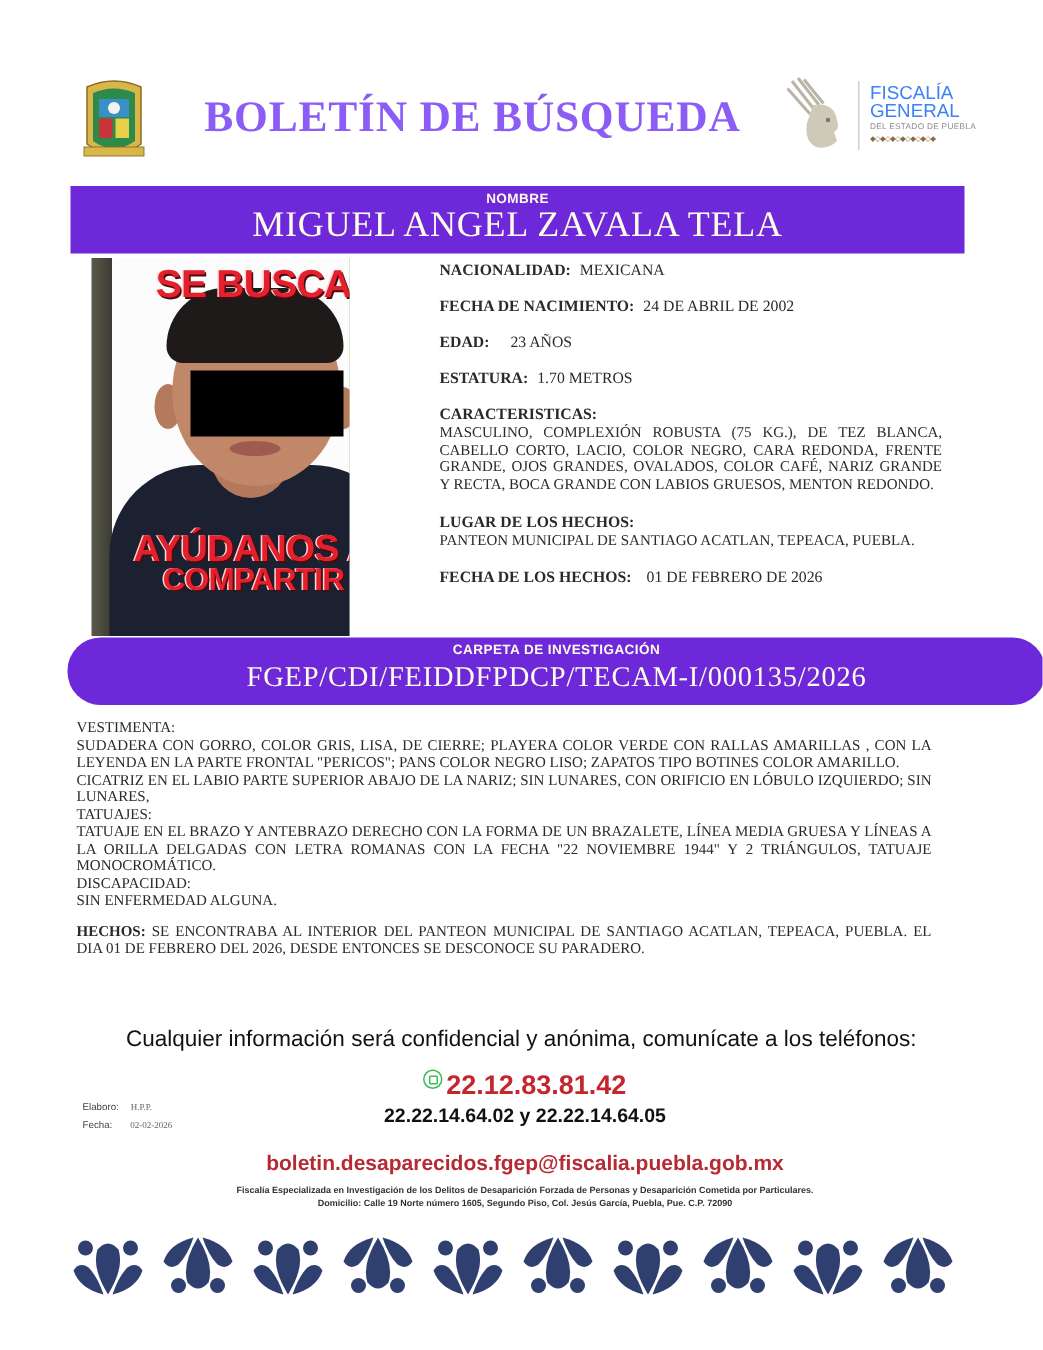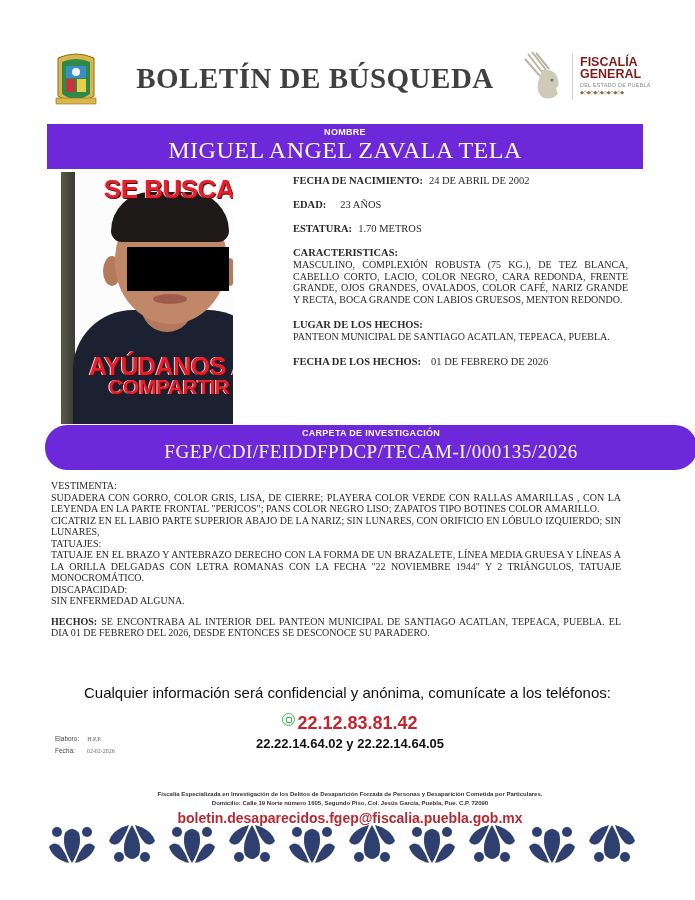--- a/index.html
+++ b/index.html
@@ -5,24 +5,24 @@
   * { box-sizing: border-box; margin: 0; padding: 0; }
   html, body { width: 695px; height: 900px; background: #ffffff; overflow: hidden; }
   body { position: relative; font-family: "Liberation Serif", "DejaVu Serif", serif; color: #2a2a2a; }
 
   .abs { position: absolute; }
 
   
   .state-logo { left: 54px; top: 52px; width: 44px; height: 56px; }
   .title { left: 100px; top: 62px; width: 430px; text-align: center;
            font-family: "Liberation Serif", serif; font-weight: bold; font-size: 29px;
-           color: #404040; letter-spacing: 0.5px; }
+           color: #8b5cf6; letter-spacing: 0.5px; }
   .fiscalia-logo { left: 522px; top: 50px; width: 150px; height: 55px; }
   .fiscalia-text { position: absolute; left: 58px; top: 6px; font-family: "Liberation Sans", sans-serif; }
-  .fiscalia-line1, .fiscalia-line2 { font-weight: bold; font-size: 12.5px; color: #7f1d1d; line-height: 12px; }
+  .fiscalia-line1, .fiscalia-line2 { font-weight: normal; font-size: 12.5px; color: #3b82f6; line-height: 12px; }
   .fiscalia-line3 { font-size: 5.5px; color: #8a8a8a; margin-top: 2px; letter-spacing: 0.2px; }
   .fiscalia-pattern { font-size: 5px; color: #8a6a40; letter-spacing: -0.5px; margin-top: 1px; }
   .fiscalia-divider { position: absolute; left: 50px; top: 4px; width: 1px; height: 46px; background: #cfcfcf; }
 
   
   .band { background: #6d28d9; color: #fffbe9; text-align: center; }
   .band-name { left: 47px; top: 124px; width: 596px; height: 45px; }
   .band-label { font-family: "Liberation Sans", sans-serif; font-weight: bold; font-size: 9px; padding-top: 3px; letter-spacing: 0.3px; }
   .band-value { font-family: "Liberation Serif", serif; font-size: 24px; line-height: 27px; letter-spacing: 0.5px; }
   .band-case { left: 45px; top: 425px; width: 652px; height: 45px; border-radius: 22px; }
@@ -68,21 +68,21 @@
                 font-family: "Liberation Sans", sans-serif; font-weight: bold; font-size: 18px; color: #c3262e; }
   .wa-icon { display: inline-block; width: 13px; height: 13px; border: 1.6px solid #3cba54; border-radius: 50%;
              vertical-align: 3px; margin-right: 2px; position: relative; }
   .wa-icon::after { content: ""; position: absolute; left: 3px; top: 3px; width: 4px; height: 4px; border: 1.3px solid #3cba54; border-radius: 1px; }
   .phone-alt { left: 200px; top: 736px; width: 300px; text-align: center;
                font-family: "Liberation Sans", sans-serif; font-weight: bold; font-size: 13px; color: #111; }
   .credits { left: 55px; top: 733px; font-family: "Liberation Sans", sans-serif; font-size: 6.5px; color: #444; line-height: 11px; }
   .credits .cv { font-family: "Liberation Serif", serif; color: #666; margin-left: 8px; font-size: 6px; }
 
   .email { left: 100px; top: 767px; width: 500px; text-align: center;
-           font-family: "Liberation Sans", sans-serif; font-weight: bold; font-size: 14px; color: #b52a33; margin-top: 43px; }
+           font-family: "Liberation Sans", sans-serif; font-weight: bold; font-size: 14px; color: #b52a33; }
   .agency { left: 40px; top: 790px; width: 620px; text-align: center;
             font-family: "Liberation Sans", sans-serif; font-weight: bold; font-size: 6px; color: #333; line-height: 8.5px; }
 
   
   .ornaments { left: 47px; top: 823px; width: 590px; height: 42px; display: flex; justify-content: space-between; }
   .orn { width: 50px; height: 42px; }
 </style>
 </head>
 <body>
 
@@ -135,20 +135,23 @@
   <div class="person-hair"></div>
   <div class="person-mouth"></div>
   <div class="eye-bar"></div>
   <div class="photo-text photo-text-top">SE BUSCA</div>
   <div class="photo-text photo-text-bottom1">AYÚDANOS A</div>
   <div class="photo-text photo-text-bottom2">COMPARTIR</div>
 </div>
 
 <div class="abs details">
   <div class="field">
+    <span class="field-label">NACIONALIDAD:</span><span class="gap"></span><span>MEXICANA</span>
+  </div>
+  <div class="field">
     <span class="field-label">FECHA DE NACIMIENTO:</span><span class="gap"></span><span>24 DE ABRIL DE 2002</span>
   </div>
   <div class="field">
     <span class="field-label">EDAD:</span><span class="gap" style="width:14px"></span><span>23 AÑOS</span>
   </div>
   <div class="field">
     <span class="field-label">ESTATURA:</span><span class="gap"></span><span>1.70 METROS</span>
   </div>
   <div class="field-block">
     <span class="field-label">CARACTERISTICAS:</span>

